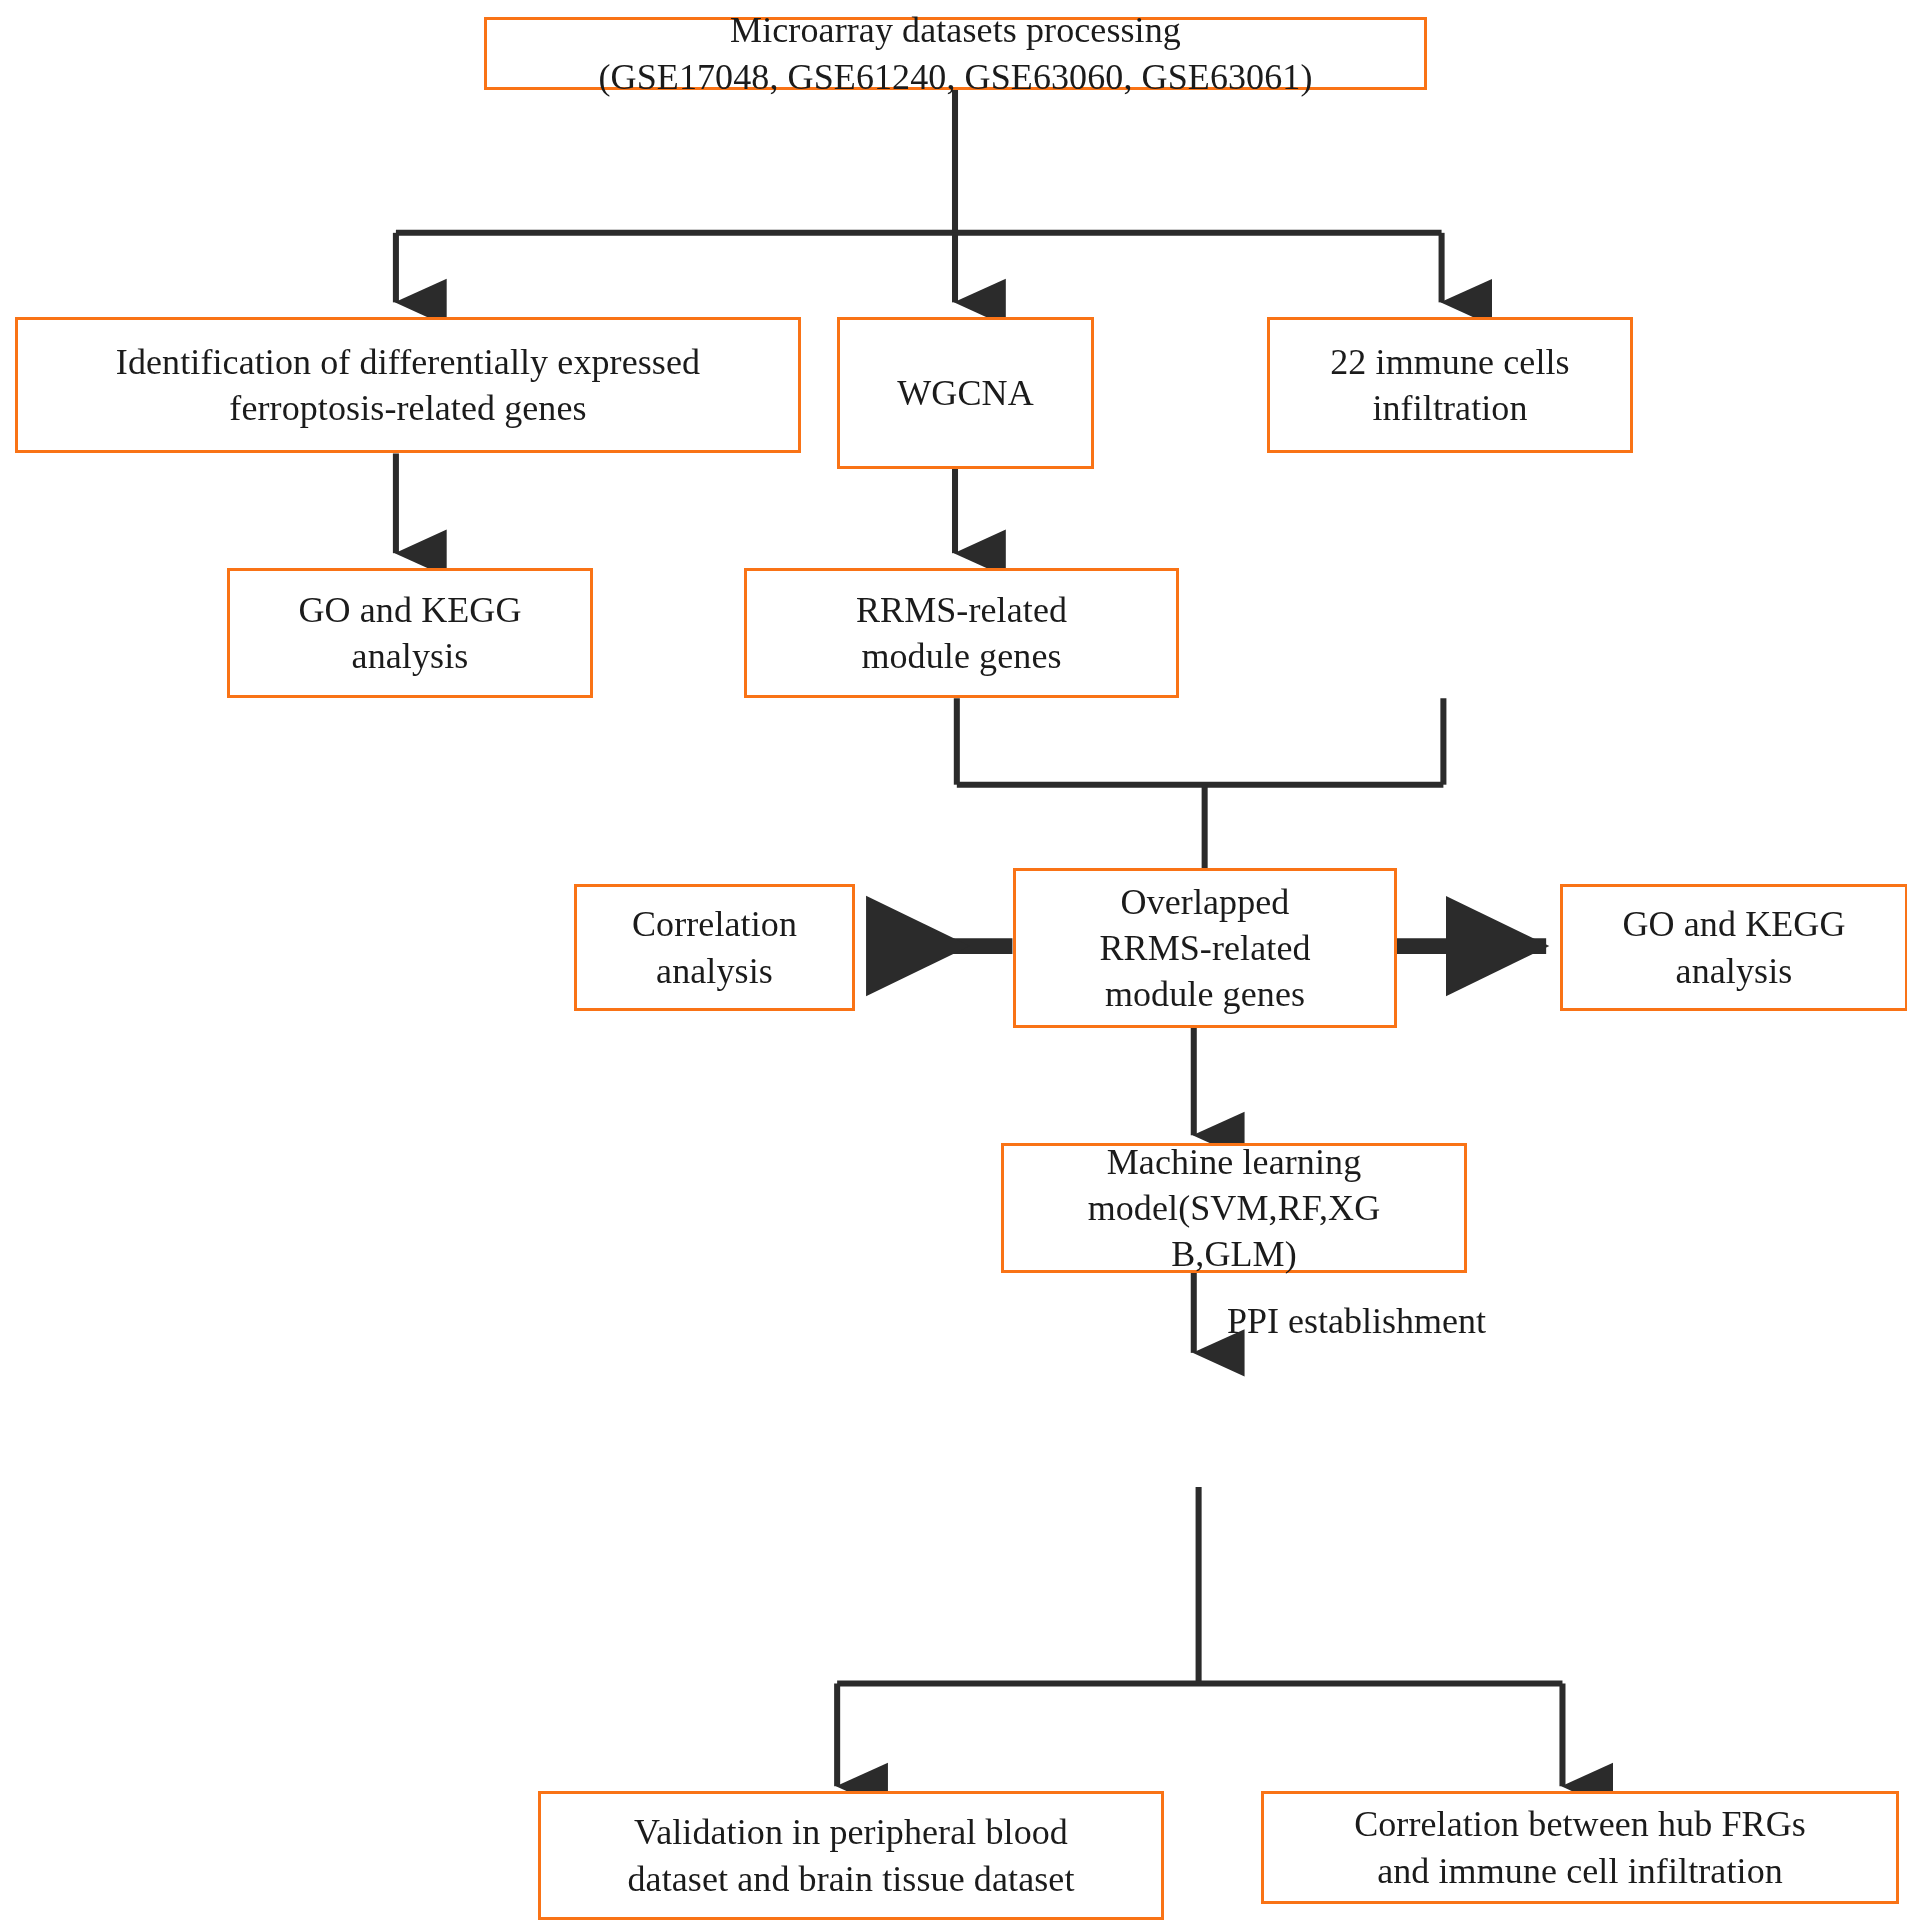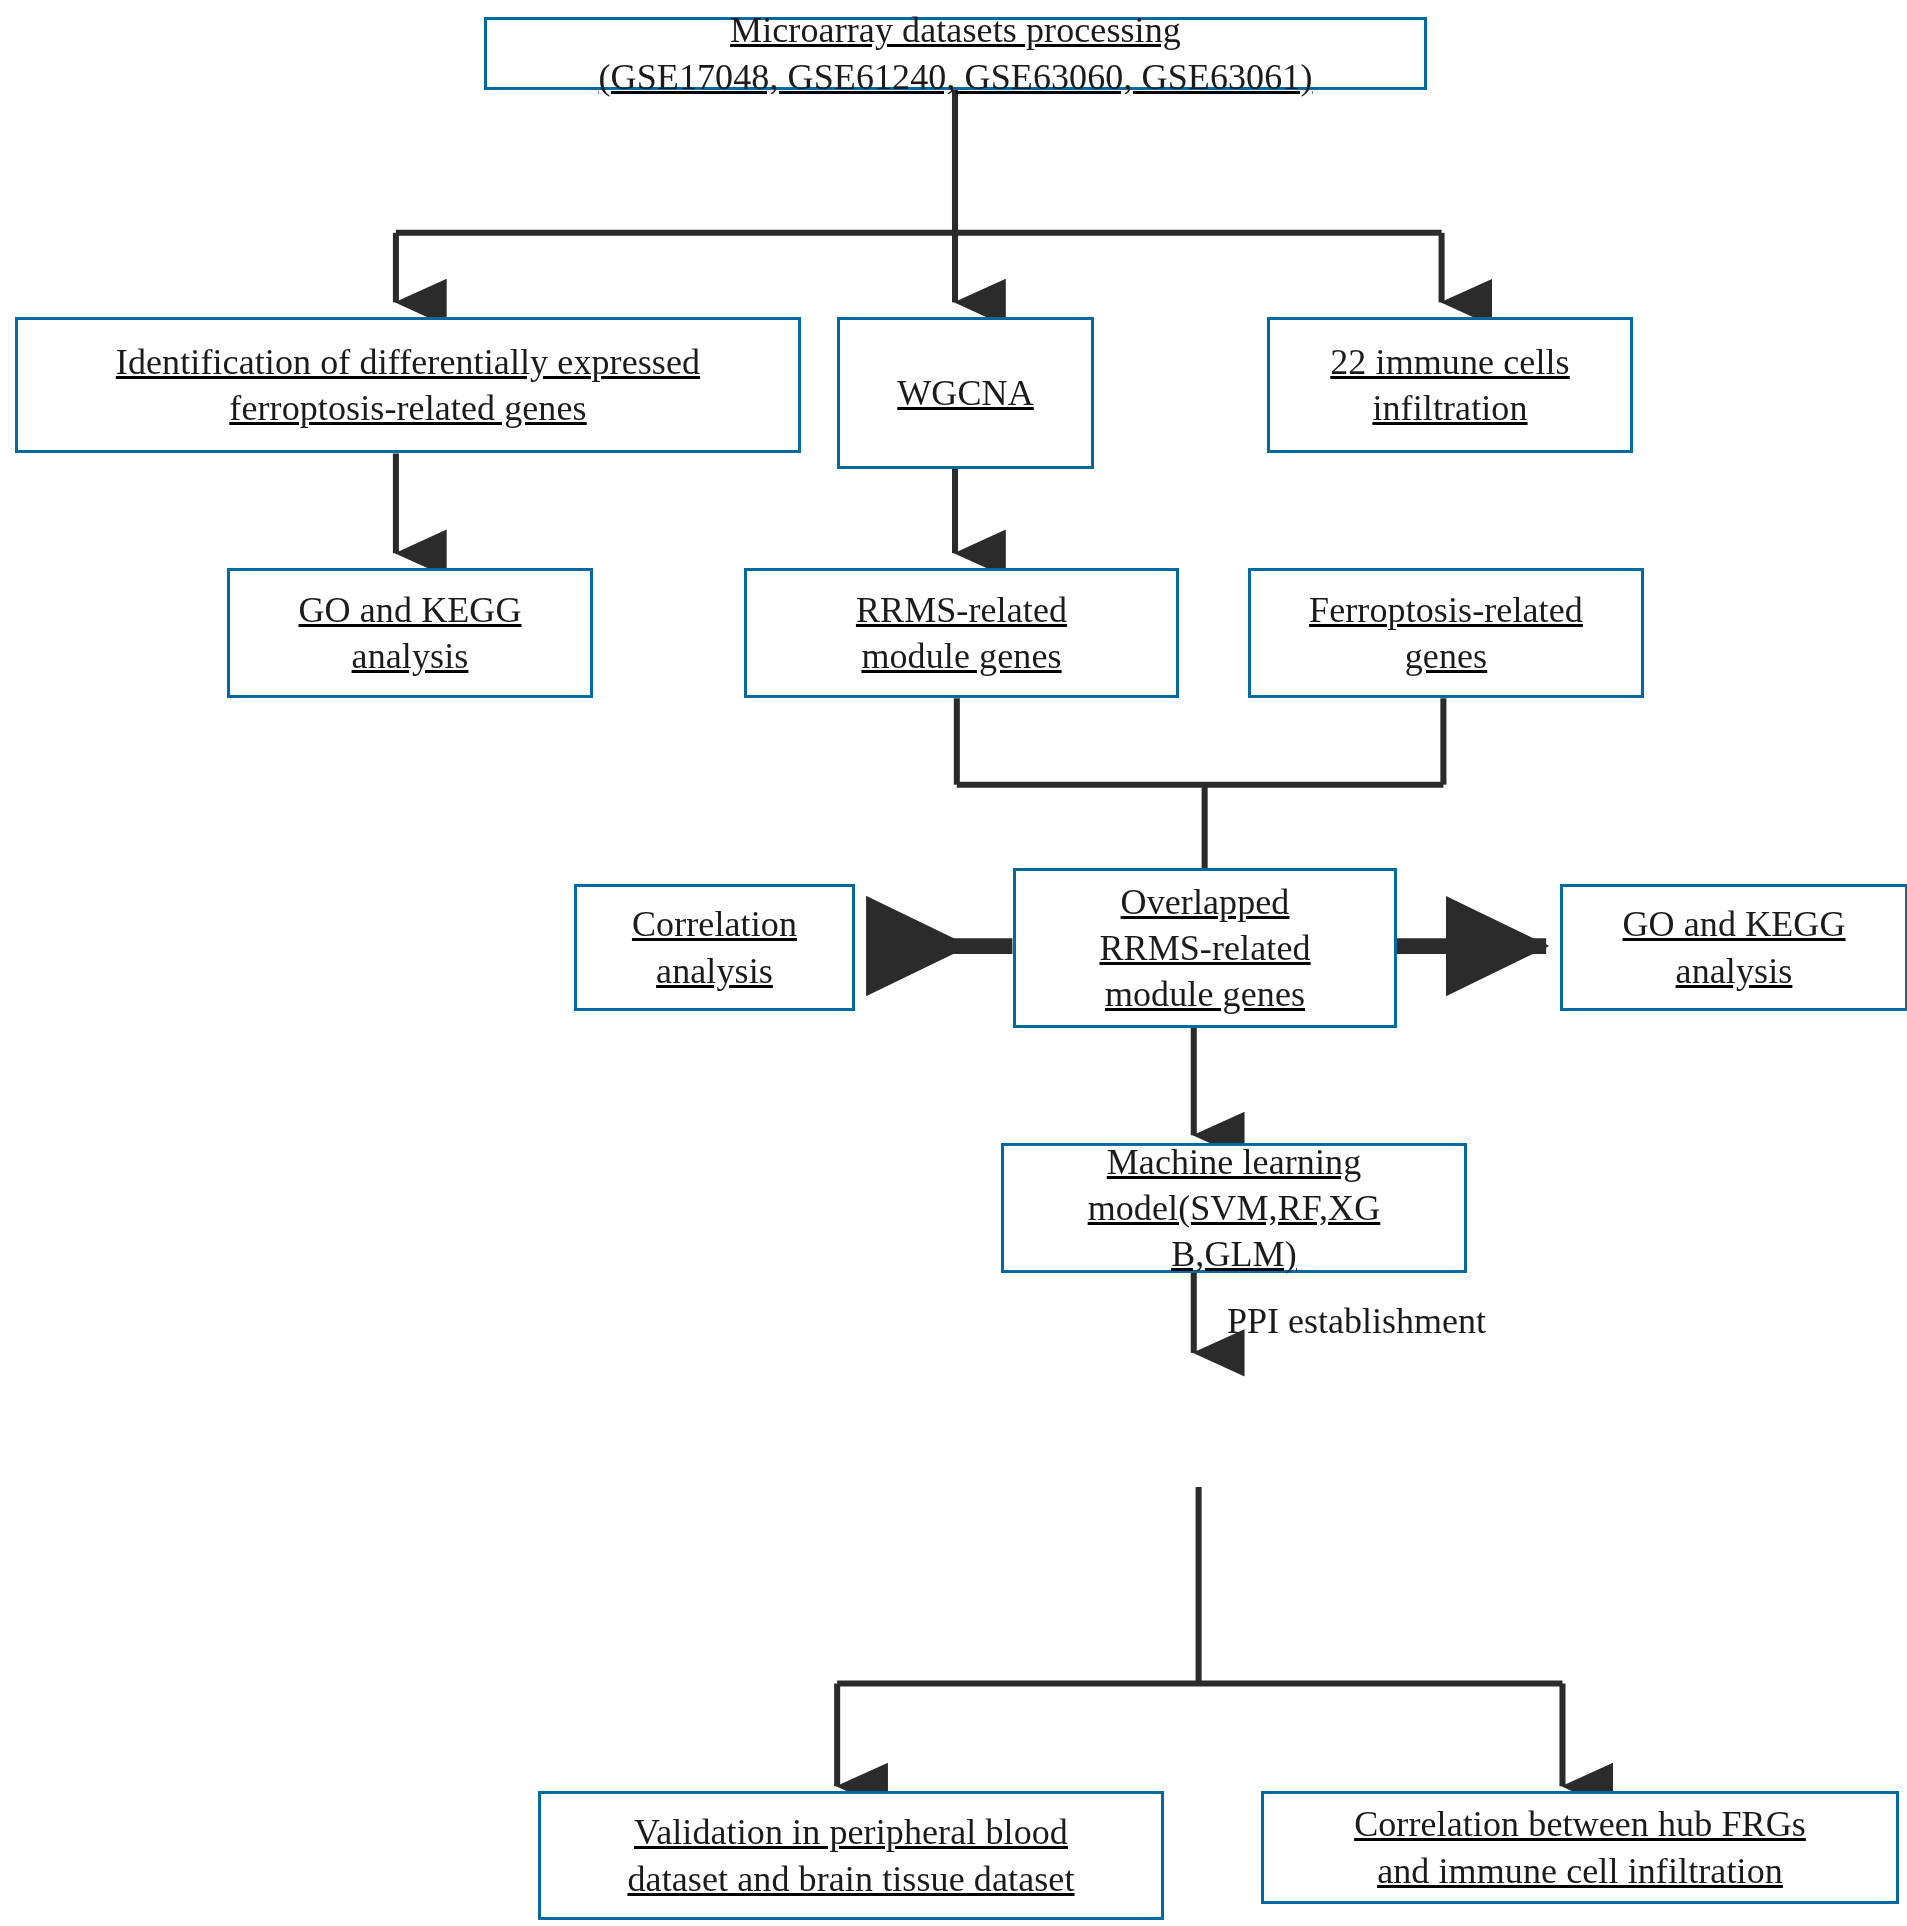--- a/index.html
+++ b/index.html
@@ -20,26 +20,25 @@
     left: 0;
     top: 0;
     width: 1907px;
     height: 1926px;
     pointer-events: none;
   }
   .node {
     position: absolute;
     box-sizing: border-box;
     background: #ffffff;
-    border: 3px solid #0369a1;
+    border: 3px solid #f97316;
     display: flex;
     align-items: center;
     justify-content: center;
     z-index: 2;
-    text-decoration: underline;
   }
   .node .txt {
     display: block;
     width: 100%;
     text-align: center;
     color: #1b1b1b;
     font-size: 36px;
     line-height: 1.28;
     padding: 0 8.5px;
     box-sizing: border-box;
@@ -127,24 +126,20 @@
   <div class="node" style="left:227px; top:568px; width:366px; height:130px;">
     <span class="txt">GO and KEGG
 analysis</span>
   </div>
 
   <div class="node" style="left:744px; top:568px; width:435px; height:130px;">
     <span class="txt">RRMS-related
 module genes</span>
   </div>
 
-  <div class="node" style="left:1248px; top:568px; width:396px; height:130px;">
-    <span class="txt">Ferroptosis-related
-genes</span>
-  </div>
 
   <div class="node" style="left:574px; top:884px; width:281px; height:127px;">
     <span class="txt">Correlation
 analysis</span>
   </div>
 
   <div class="node" style="left:1013px; top:868px; width:384px; height:160px;">
     <span class="txt">Overlapped
 RRMS-related
 module genes</span>

